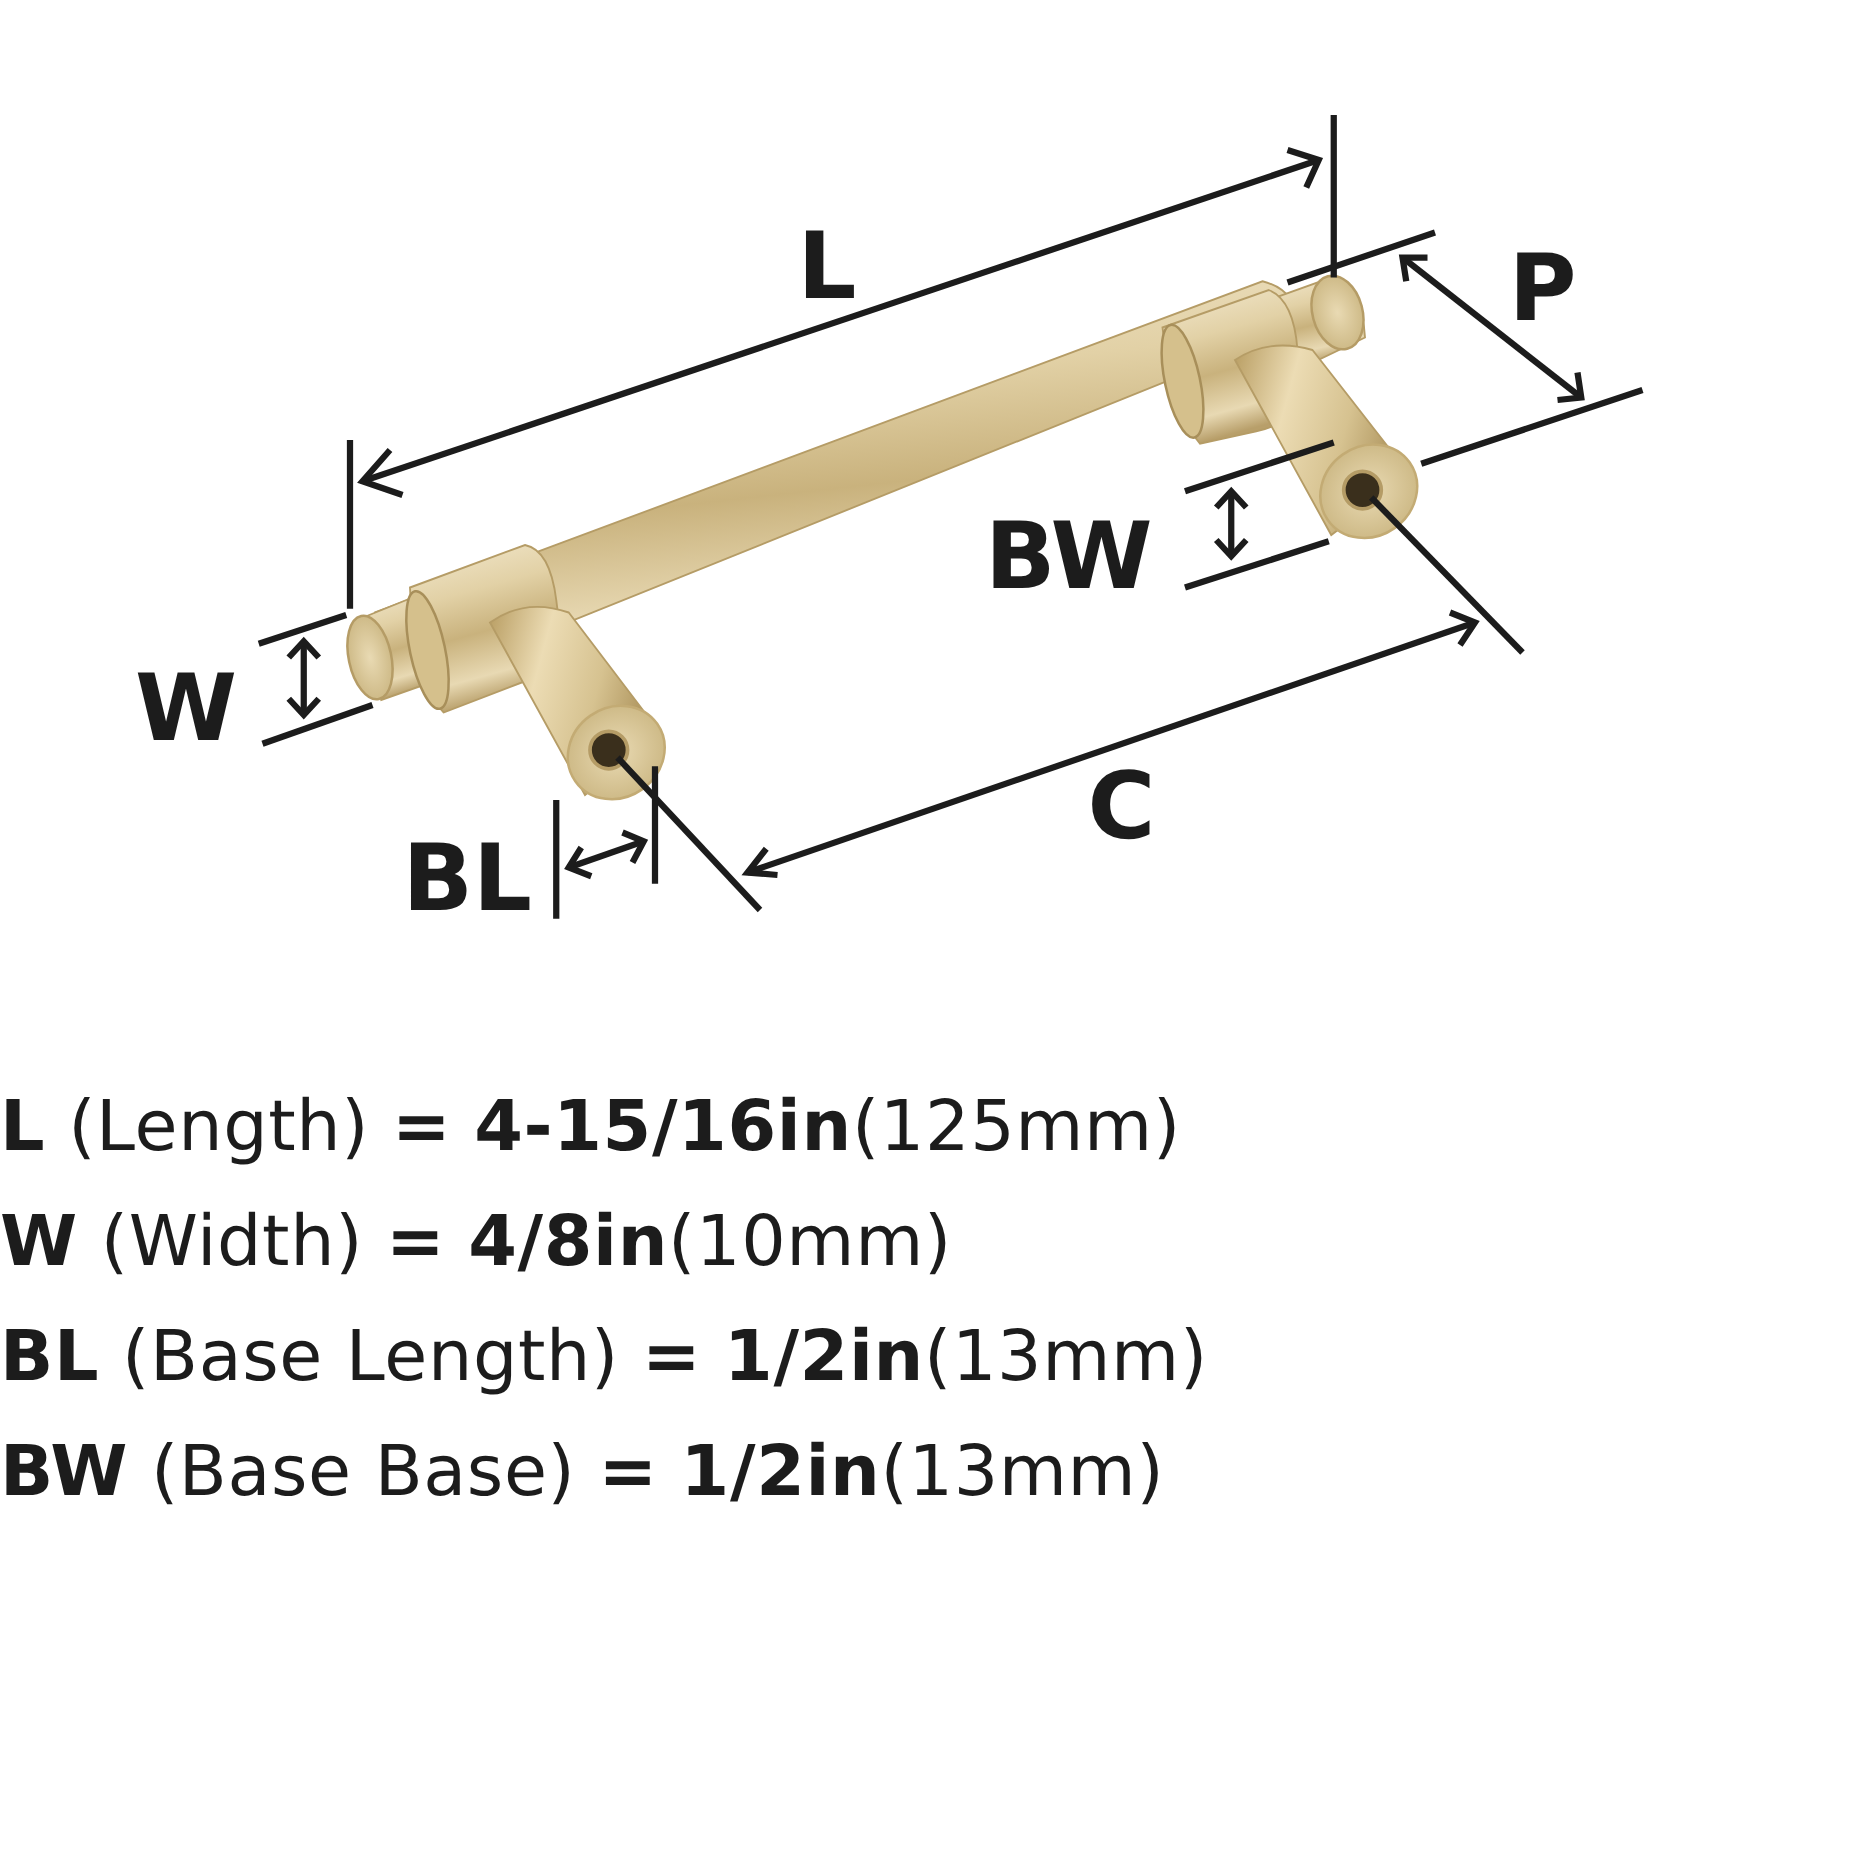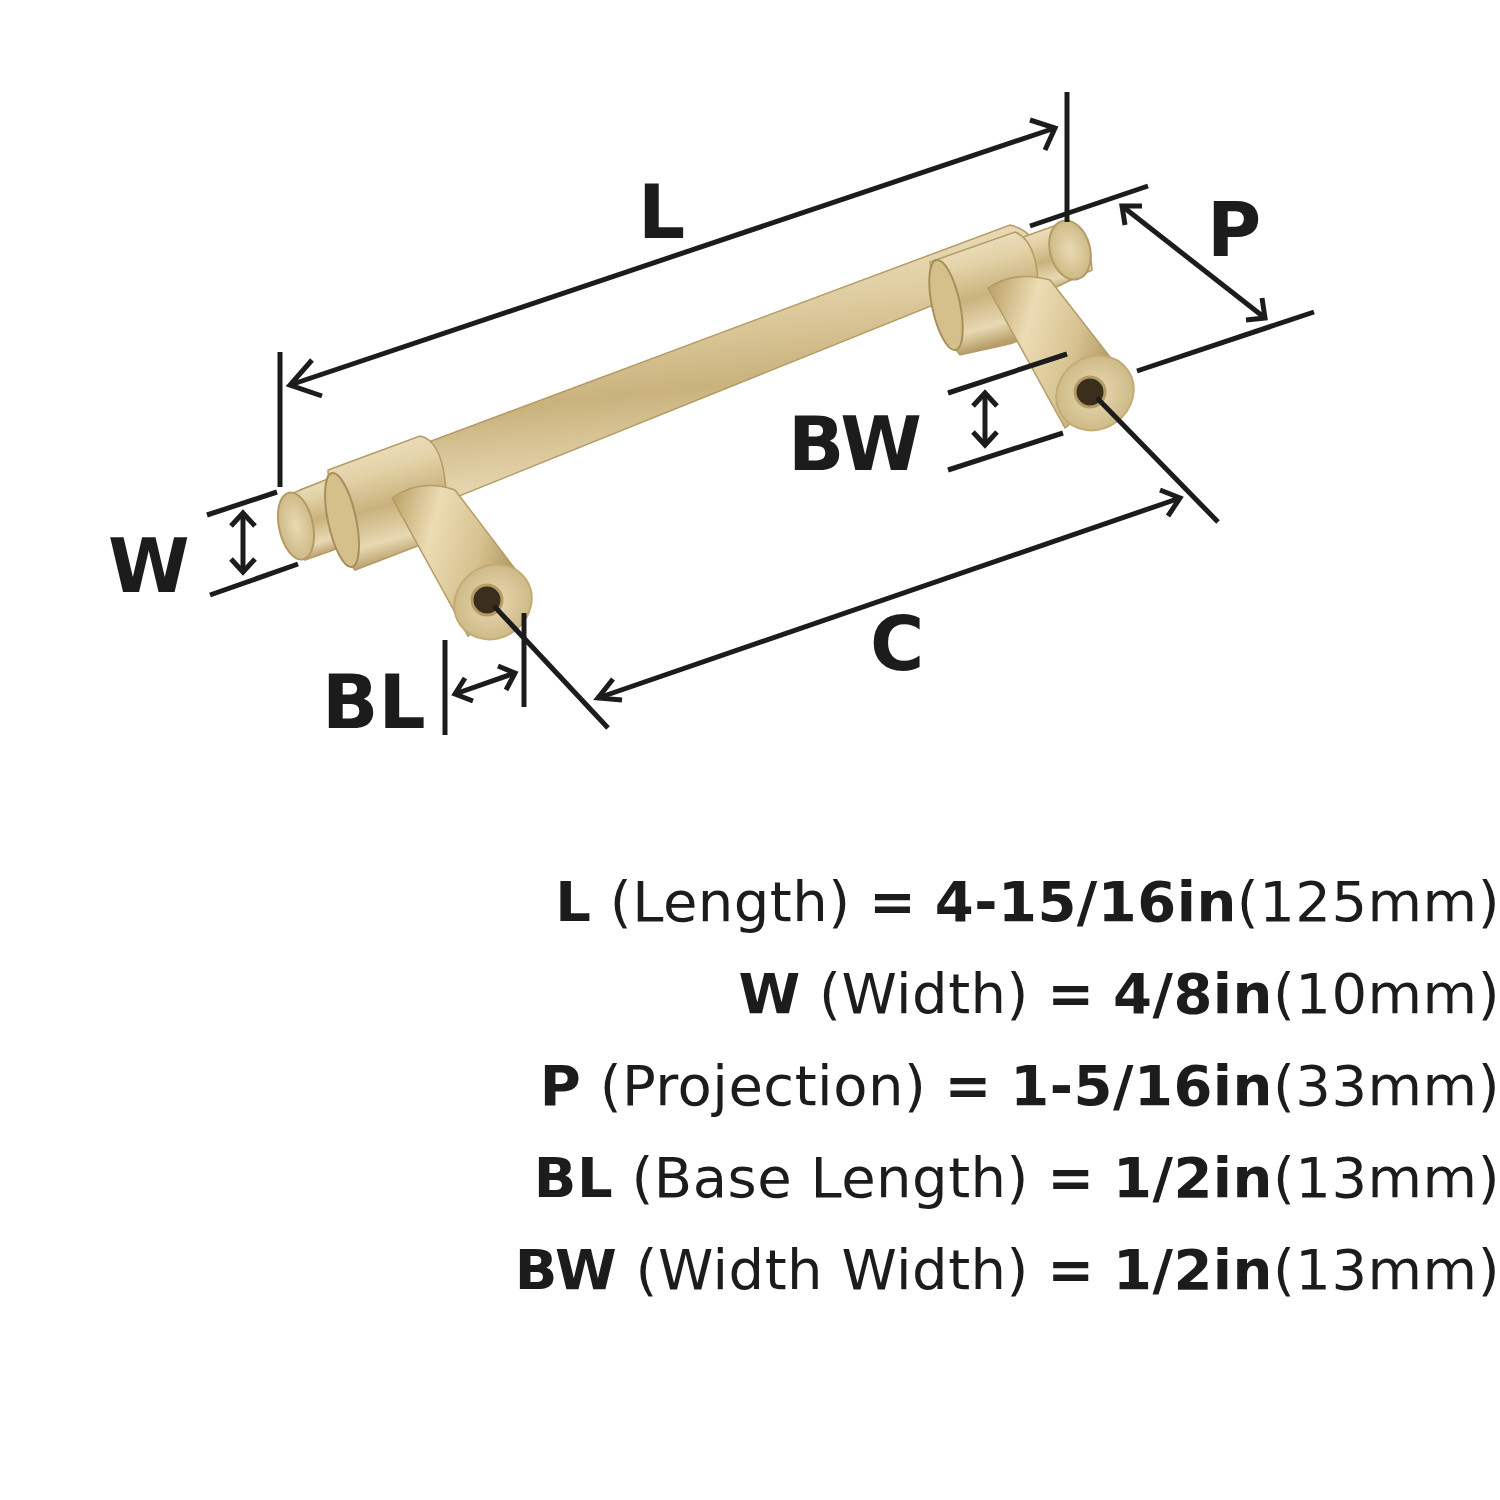--- a/index.html
+++ b/index.html
@@ -26,21 +26,21 @@
       font-family: "DejaVu Sans", "Liberation Sans", sans-serif;
       font-weight: bold;
       fill: #1c1c1c;
       font-size: 74px;
     }
     #spec-list {
       position: absolute;
       left: 0;
       top: 862px;
       width: 1500px;
-      text-align: right;
+      text-align: left;
       margin: 0;
       padding: 0;
       list-style: none;
     }
     .spec-row {
       height: 92px;
       line-height: 80px;
       font-size: 56px;
       white-space: nowrap;
       letter-spacing: 0.5px;
@@ -189,30 +189,24 @@
     <span class="spec-eq">=</span>
     <span class="spec-imperial">4-15/16in</span><span class="spec-metric">(125mm)</span>
   </li>
   <li class="spec-row">
     <span class="spec-code">W</span>
     <span class="spec-name">(Width)</span>
     <span class="spec-eq">=</span>
     <span class="spec-imperial">4/8in</span><span class="spec-metric">(10mm)</span>
   </li>
   <li class="spec-row">
-    <span class="spec-code">P</span>
-    <span class="spec-name">(Projection)</span>
-    <span class="spec-eq">=</span>
-    <span class="spec-imperial">1-5/16in</span><span class="spec-metric">(33mm)</span>
-  </li>
-  <li class="spec-row">
     <span class="spec-code">BL</span>
     <span class="spec-name">(Base Length)</span>
     <span class="spec-eq">=</span>
     <span class="spec-imperial">1/2in</span><span class="spec-metric">(13mm)</span>
   </li>
   <li class="spec-row">
     <span class="spec-code">BW</span>
-    <span class="spec-name">(Width Width)</span>
+    <span class="spec-name">(Base Base)</span>
     <span class="spec-eq">=</span>
     <span class="spec-imperial">1/2in</span><span class="spec-metric">(13mm)</span>
   </li>
 </ul>
 
 </body></html>

